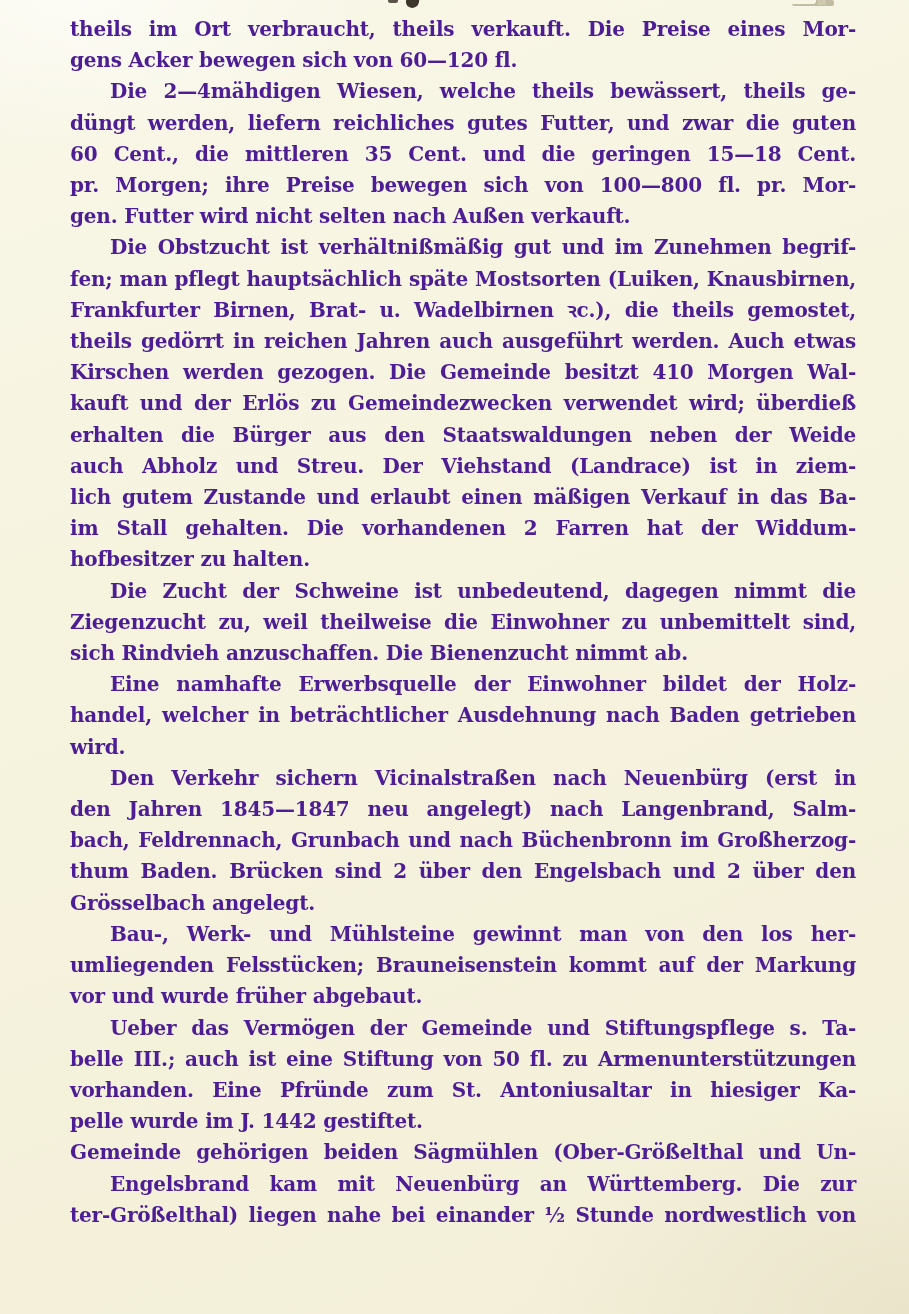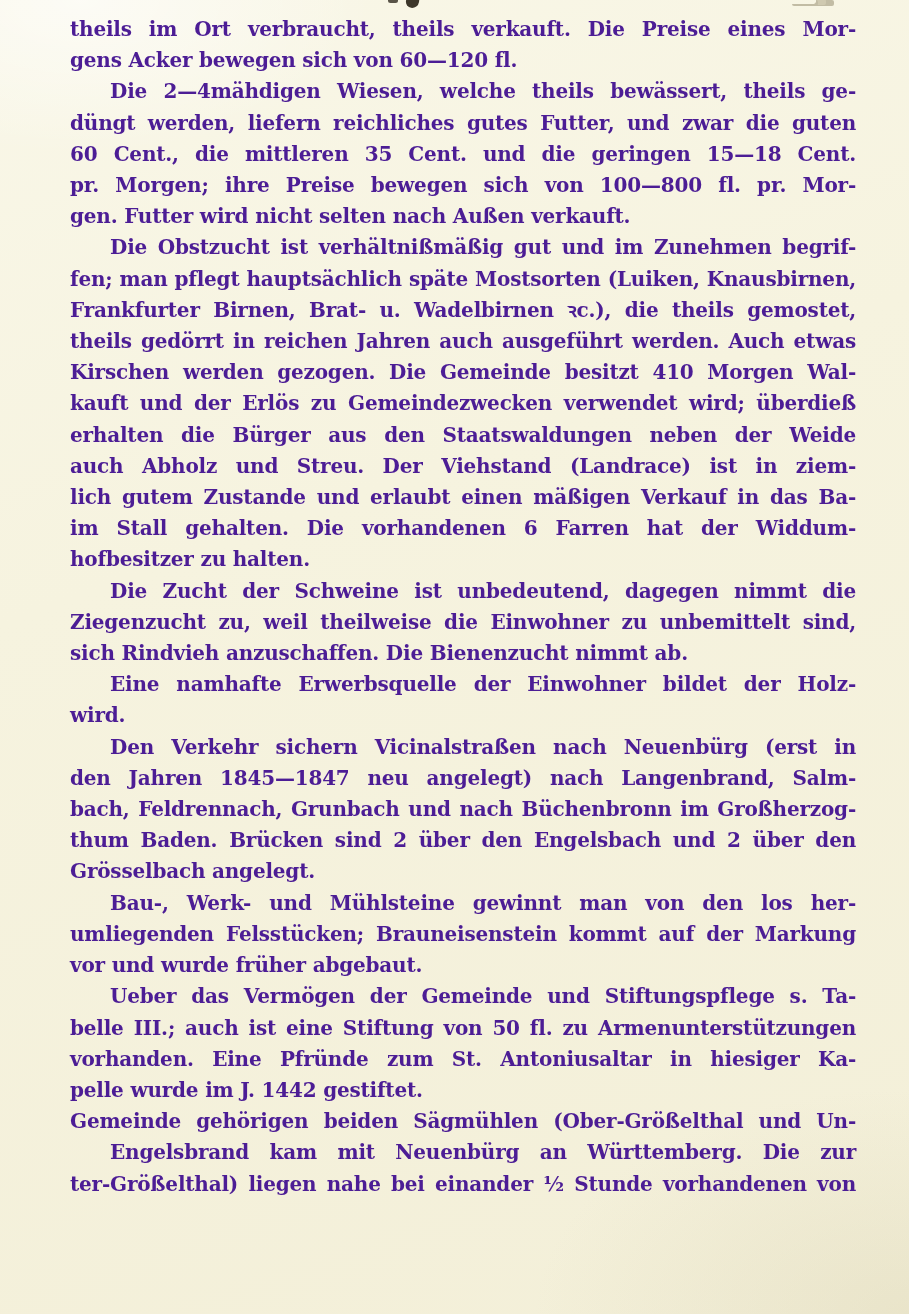--- a/index.html
+++ b/index.html
@@ -53,39 +53,40 @@
     <div class="line end">gen. Futter wird nicht selten nach Außen verkauft.</div>
     <div class="line indent">Die Obstzucht ist verhältnißmäßig gut und im Zunehmen begrif-</div>
     <div class="line">fen; man pflegt hauptsächlich späte Mostsorten (Luiken, Knausbirnen,</div>
     <div class="line">Frankfurter Birnen, Brat- u. Wadelbirnen ꝛc.), die theils gemostet,</div>
     <div class="line">theils gedörrt in reichen Jahren auch ausgeführt werden. Auch etwas</div>
     <div class="line">Kirschen werden gezogen. Die Gemeinde besitzt 410 Morgen Wal-</div>
     <div class="line">kauft und der Erlös zu Gemeindezwecken verwendet wird; überdieß</div>
     <div class="line">erhalten die Bürger aus den Staatswaldungen neben der Weide</div>
     <div class="line">auch Abholz und Streu. Der Viehstand (Landrace) ist in ziem-</div>
     <div class="line">lich gutem Zustande und erlaubt einen mäßigen Verkauf in das Ba-</div>
-    <div class="line">im Stall gehalten. Die vorhandenen 6 Farren hat der Widdum-</div>
+    <div class="line">im Stall gehalten. Die vorhandenen 2 Farren hat der Widdum-</div>
     <div class="line end">hofbesitzer zu halten.</div>
     <div class="line indent">Die Zucht der Schweine ist unbedeutend, dagegen nimmt die</div>
     <div class="line">Ziegenzucht zu, weil theilweise die Einwohner zu unbemittelt sind,</div>
     <div class="line end">sich Rindvieh anzuschaffen. Die Bienenzucht nimmt ab.</div>
     <div class="line indent">Eine namhafte Erwerbsquelle der Einwohner bildet der Holz-</div>
+    <div class="line">handel, welcher in beträchtlicher Ausdehnung nach Baden getrieben</div>
     <div class="line end">wird.</div>
     <div class="line indent">Den Verkehr sichern Vicinalstraßen nach Neuenbürg (erst in</div>
     <div class="line">den Jahren 1845—1847 neu angelegt) nach Langenbrand, Salm-</div>
     <div class="line">bach, Feldrennach, Grunbach und nach Büchenbronn im Großherzog-</div>
     <div class="line">thum Baden. Brücken sind 2 über den Engelsbach und 2 über den</div>
     <div class="line end">Grösselbach angelegt.</div>
     <div class="line indent">Bau-, Werk- und Mühlsteine gewinnt man von den los her-</div>
     <div class="line">umliegenden Felsstücken; Brauneisenstein kommt auf der Markung</div>
     <div class="line end">vor und wurde früher abgebaut.</div>
     <div class="line indent">Ueber das Vermögen der Gemeinde und Stiftungspflege s. Ta-</div>
     <div class="line">belle III.; auch ist eine Stiftung von 50 fl. zu Armenunterstützungen</div>
     <div class="line">vorhanden. Eine Pfründe zum St. Antoniusaltar in hiesiger Ka-</div>
     <div class="line end">pelle wurde im J. 1442 gestiftet.</div>
     <div class="line">Gemeinde gehörigen beiden Sägmühlen (Ober-Größelthal und Un-</div>
     <div class="line indent">Engelsbrand kam mit Neuenbürg an Württemberg. Die zur</div>
-    <div class="line">ter-Größelthal) liegen nahe bei einander ½ Stunde vorhandenen von</div>
+    <div class="line">ter-Größelthal) liegen nahe bei einander ½ Stunde nordwestlich von</div>
   </div>
 
   <div class="footer-sig">10*</div>
 
 </div>
 
 </body></html>

